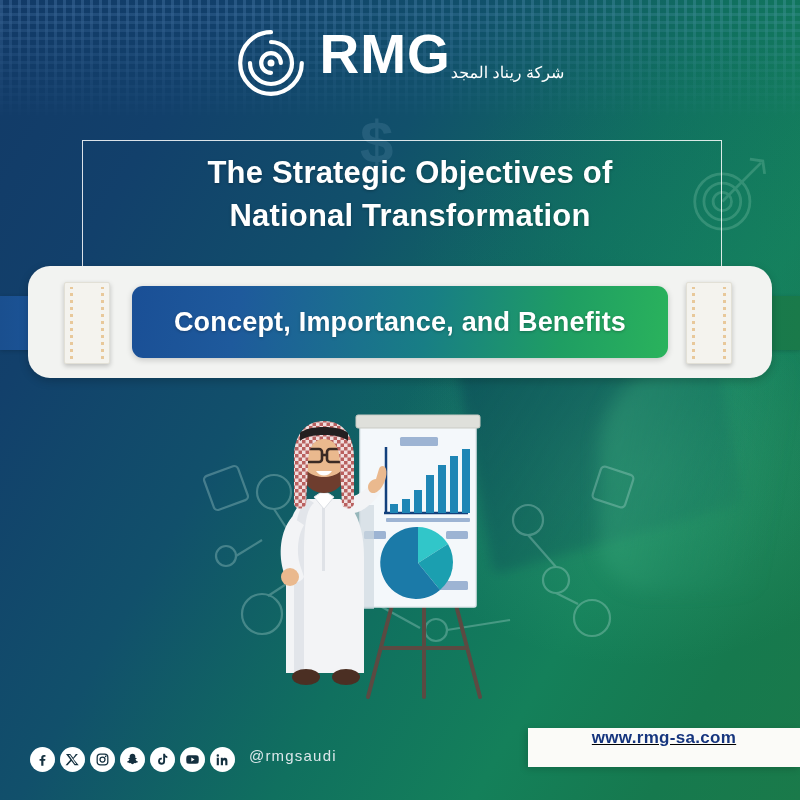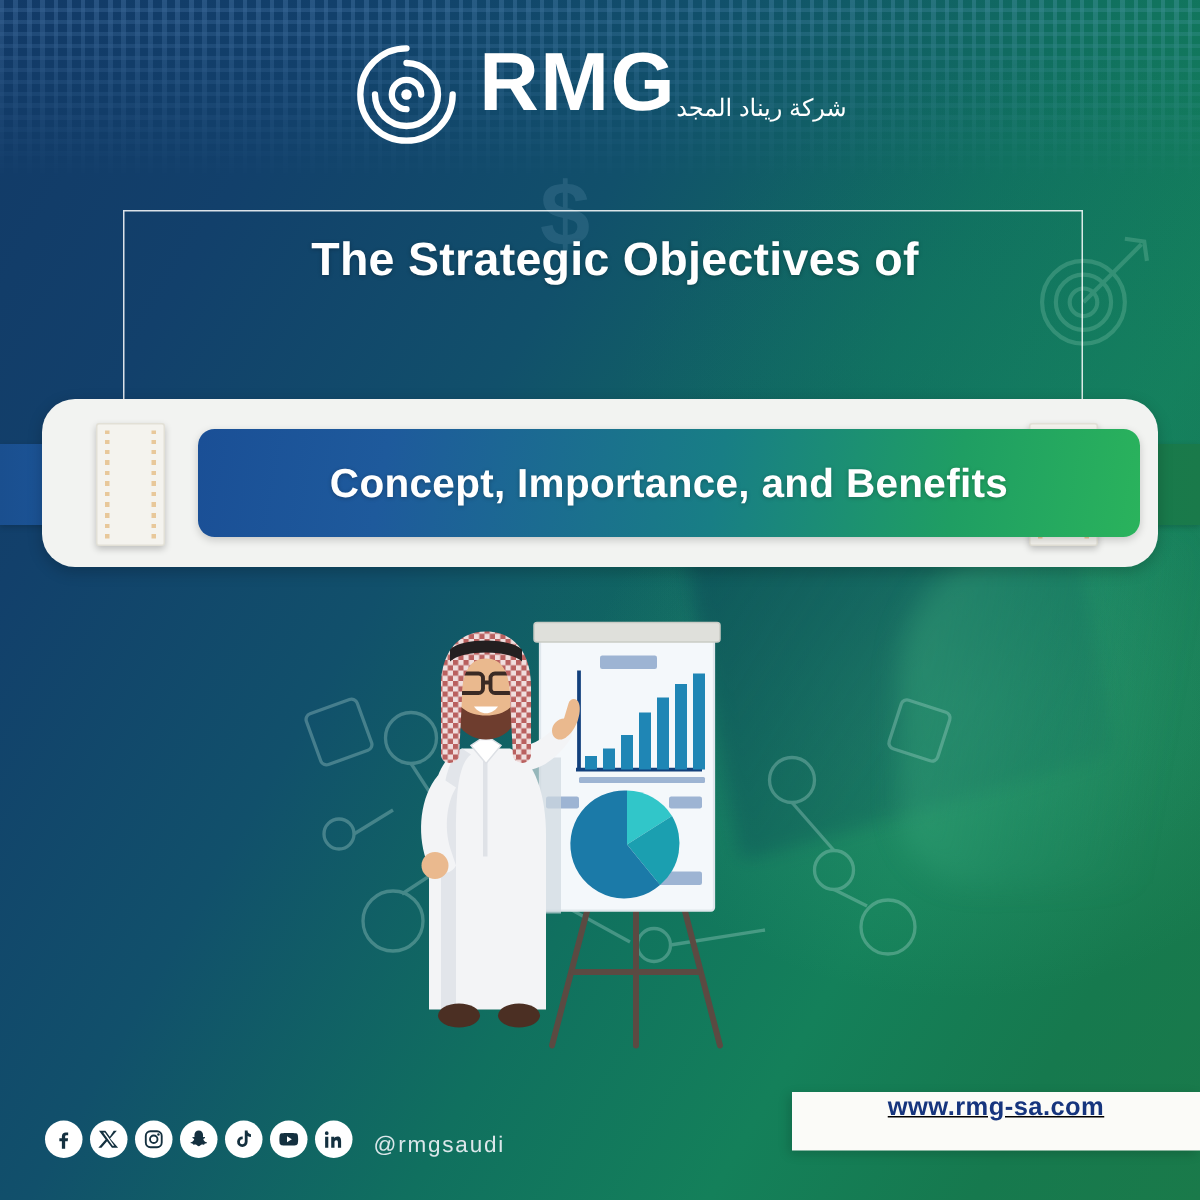--- a/index.html
+++ b/index.html
@@ -140,21 +140,21 @@
     position: absolute;
     left: 28px; top: 266px;
     width: 744px; height: 112px;
     background: #f2f3f1;
     border-radius: 22px;
     box-shadow: 0 3px 10px rgba(0,0,0,.20);
   }
   .ribbon-inner {
     position: absolute;
     left: 132px; top: 286px;
-    width: 628px; height: 72px;
+    width: 536px; height: 72px;
     border-radius: 11px;
     background: linear-gradient(100deg, #1a4f96 0%, #1e5a9c 20%, #187e85 55%, #1f9e63 80%, #2ab35c 100%);
     display: flex; align-items: center; justify-content: center;
     box-shadow: 0 2px 6px rgba(0,0,0,.18);
   }
   .ribbon-text {
     color: #ffffff;
     font-size: 27px;
     font-weight: bold;
     letter-spacing: .2px;
@@ -179,21 +179,21 @@
   .filmcap.left  { left: 64px; }
   .filmcap.right { left: 686px; }
 
   
   .illustration { position: absolute; left: 260px; top: 405px; width: 300px; height: 300px; }
 
   
   .footer-social {
     position: absolute;
     left: 30px; bottom: 28px;
-    display: flex; align-items: flex-end; gap: 5px;
+    display: flex; align-items: flex-start; gap: 5px;
   }
   .soc {
     width: 25px; height: 25px; border-radius: 50%;
     background: #ffffff;
     display: flex; align-items: center; justify-content: center;
   }
   .soc svg { width: 15px; height: 15px; display: block; }
   .handle {
     color: #dbe7ea; font-size: 15px; letter-spacing: 1.2px;
     margin-left: 9px;
@@ -266,20 +266,21 @@
     </svg>
     <div class="logo-text">
       <div class="logo-word">RMG</div>
       <div class="logo-ar">شركة ريناد المجد</div>
     </div>
   </div>
 
   <div class="title-frame"></div>
   <div class="title-block">
     <div class="title-line">The Strategic Objectives of</div>
+    <div class="title-line">National Transformation</div>
   </div>
 
   <div class="ribbon-bar"></div>
   <div class="ribbon-card"></div>
   <div class="filmcap left"></div>
   <div class="filmcap right"></div>
   <div class="ribbon-inner">
     <div class="ribbon-text">Concept, Importance, and Benefits</div>
   </div>
 

